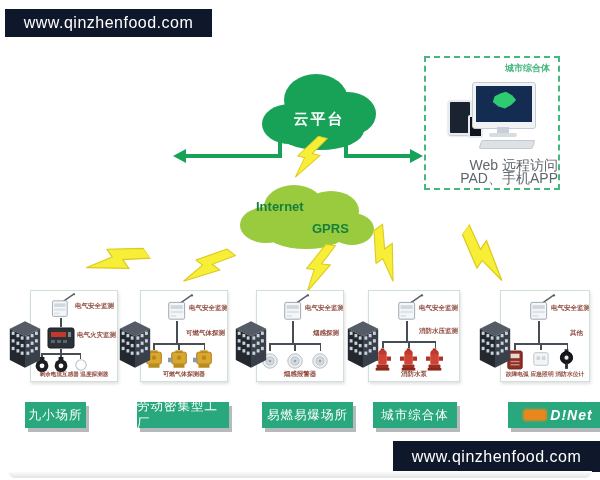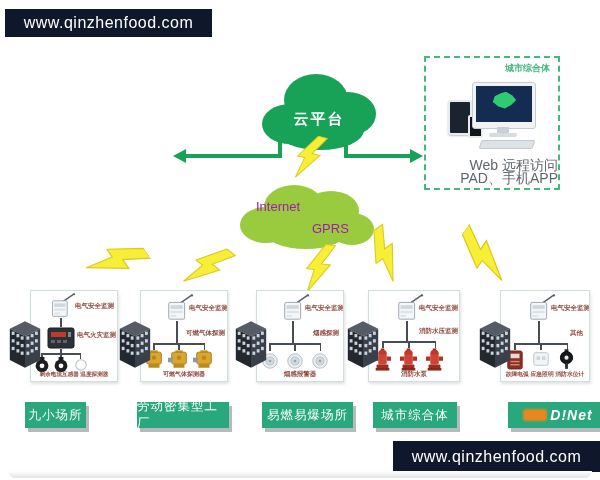--- a/index.html
+++ b/index.html
@@ -41,21 +41,21 @@
   .pc-phone{position:absolute;left:28px;top:33px;width:11px;height:19px;background:#10141c;border:2px solid #e8ebef;border-radius:2px;}
   .pc-kbd{position:absolute;left:40px;top:58px;width:52px;height:7px;background:#dde2e7;border:1px solid #c2cad1;border-radius:2px;transform:skewX(-18deg);}
   .pc-caption{position:absolute;left:0;width:100%;text-align:right;font-size:14px;color:#5f666c;}
 
   
   .cloud{position:absolute;}
   .cloud .clabel{position:absolute;width:100%;text-align:center;color:#fff;font-weight:bold;}
   #cloud-platform{left:260px;top:68px;width:118px;height:86px;text-decoration:underline;}
   #cloud-platform .clabel{top:42px;font-size:15px;letter-spacing:2px;}
   #cloud-net{left:236px;top:177px;width:142px;height:76px;}
-  .netlabel{position:absolute;color:#a21caf;font-weight:normal;font-size:13px;}
+  .netlabel{position:absolute;color:#15803d;font-weight:bold;font-size:13px;}
 
   
   .conn{position:absolute;background:#17a257;}
   .arrow{position:absolute;width:0;height:0;border-top:7px solid transparent;border-bottom:7px solid transparent;}
   .arrow.left{border-right:13px solid #17a257;}
   .arrow.right{border-left:13px solid #17a257;}
 
   
   .bolt{position:absolute;}
 

